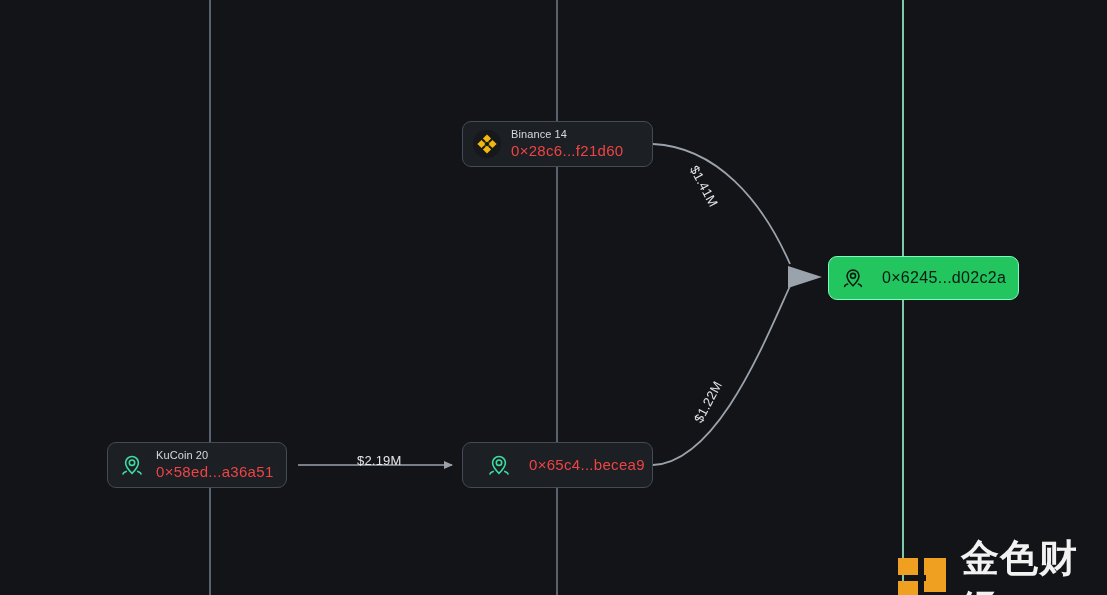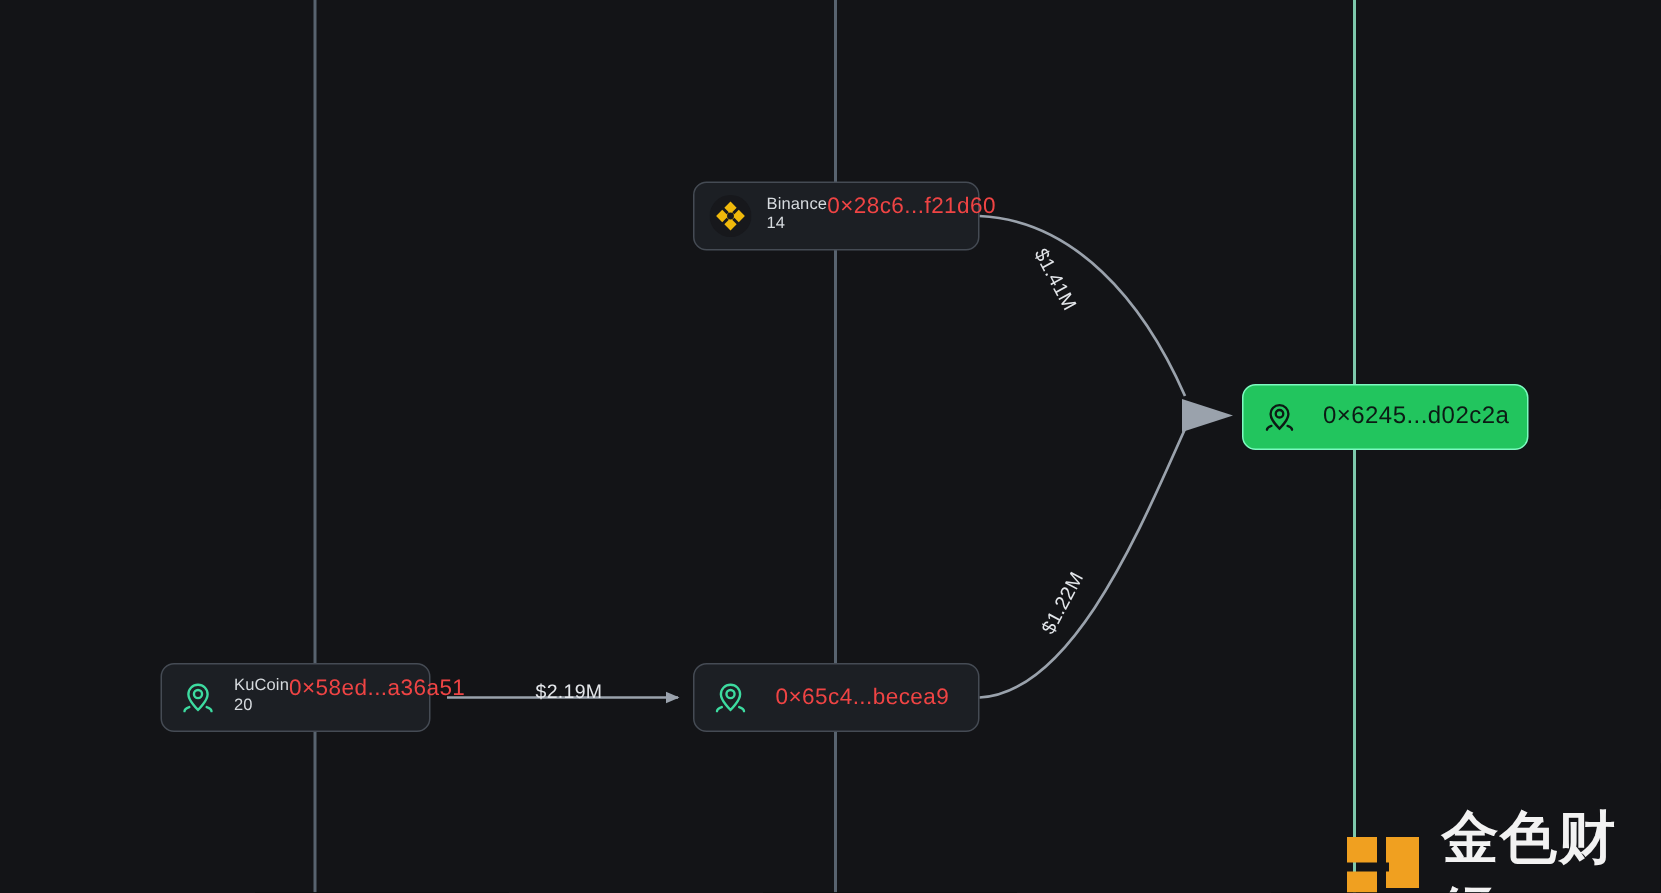--- a/index.html
+++ b/index.html
@@ -51,21 +51,21 @@
     border: 1px solid #7dfac0;
   }
   .node-icon {
     flex: 0 0 auto;
     display: flex;
     align-items: center;
     justify-content: center;
   }
   .node-text {
     display: flex;
-    flex-direction: row;
+    flex-direction: column;
     justify-content: center;
     line-height: 1.1;
   }
   .node-title {
     font-size: 11px;
     color: #d6dade;
     margin-bottom: 3px;
     letter-spacing: 0.1px;
   }
   .node-addr {
@@ -161,21 +161,21 @@
         <path d="M8.2 20.4 C6.2 21.1 5 22.1 5 23.1"></path>
         <path d="M19.8 20.4 C21.8 21.1 23 22.1 23 23.1"></path>
       </svg>
     </span>
     <span class="node-text">
       <span class="node-title">KuCoin 20</span>
       <span class="node-addr">0×58ed...a36a51</span>
     </span>
   </div>
 
-  <div class="node dark" style="left:462px; top:442px; width:191px; height:46px; padding-left:10px;">
+  <div class="node dark" style="left:462px; top:442px; width:191px; height:46px; padding-left:22px;">
     <span class="node-icon" style="width:28px;height:28px;margin-right:16px;">
       <svg width="28" height="28" viewBox="0 0 28 28" fill="none" stroke="#3ddba0" stroke-width="1.6" stroke-linecap="round">
         <path d="M14 5.5 C10.4 5.5 7.6 8.3 7.6 11.8 C7.6 16.2 14 22.3 14 22.3 C14 22.3 20.4 16.2 20.4 11.8 C20.4 8.3 17.6 5.5 14 5.5 z"></path>
         <circle cx="14" cy="11.7" r="2.7"></circle>
         <path d="M8.2 20.4 C6.2 21.1 5 22.1 5 23.1"></path>
         <path d="M19.8 20.4 C21.8 21.1 23 22.1 23 23.1"></path>
       </svg>
     </span>
     <span class="node-text">
       <span class="node-addr">0×65c4...becea9</span>

